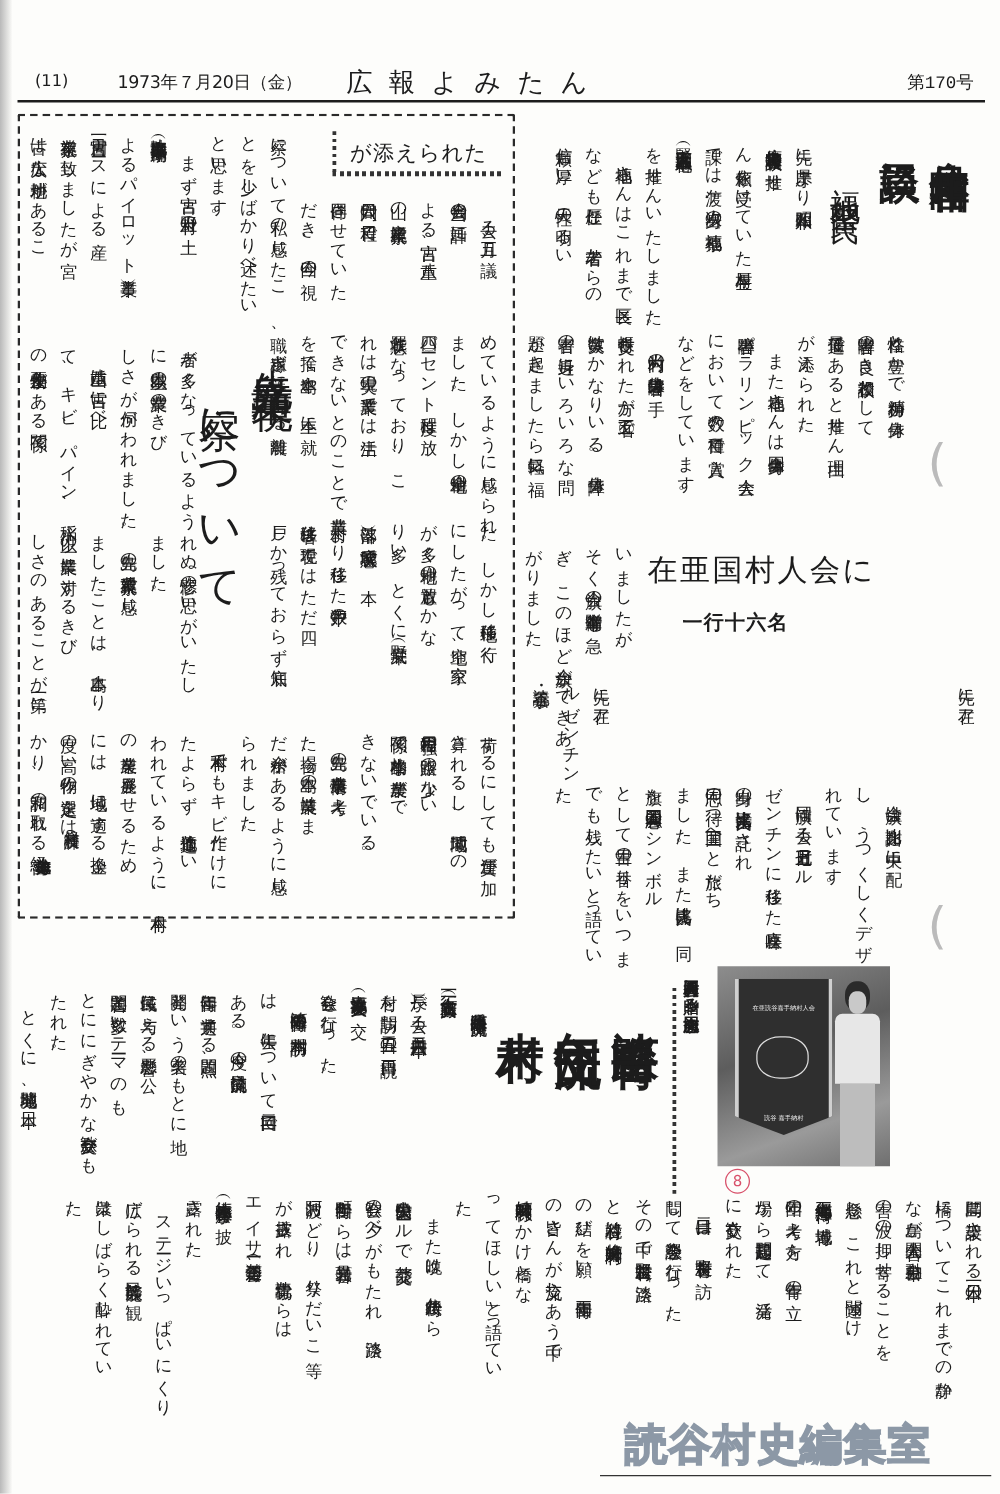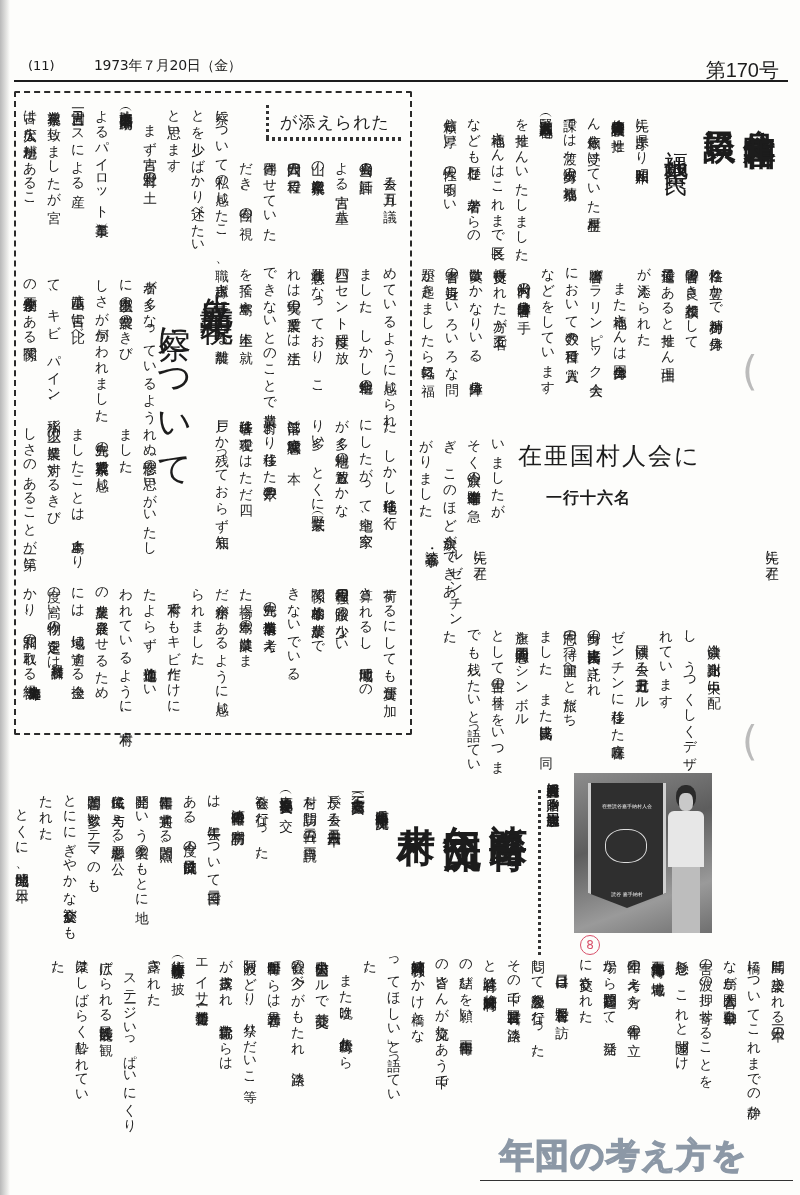--- a/index.html
+++ b/index.html
@@ -11,21 +11,21 @@
   }
   .binding-shadow {
     position: absolute; left: 0; top: 0; width: 10px; height: 1195px;
     background: linear-gradient(to right, #b9b9b9, #e8e8e6 70%, rgba(253,253,251,0));
   }
   
   .hdr { position: absolute; left: 22px; top: 52px; width: 765px; height: 26px; }
   .hdr .pg { position: absolute; left: 6px; top: 6px; font-size: 13px; font-family: "DejaVu Sans", sans-serif; }
   .hdr .date { position: absolute; left: 72px; top: 5px; font-size: 14px; font-family: "DejaVu Sans", sans-serif; letter-spacing: -0.3px; }
   .hdr .title { position: absolute; left: 255px; top: 0px; font-size: 21px; letter-spacing: 13px; font-family: "DejaVu Sans", sans-serif; }
-  .hdr .issue { position: absolute; right: 8px; top: 5px; font-size: 20px; font-family: Liberation Sans, sans-serif; }
+  .hdr .issue { position: absolute; right: 8px; top: 5px; font-size: 14px; font-family: Liberation Mono, monospace; }
   .hdr-rule { position: absolute; left: 14px; top: 80px; width: 774px; height: 0; border-top: 2.5px solid #1c1c1c; }
 
   
   .vt {
     position: absolute;
     writing-mode: vertical-rl;
     text-orientation: upright;
     white-space: pre;
     font-size: 13.6px;
     line-height: 23.5px;
@@ -83,20 +83,21 @@
     background: repeating-linear-gradient(180deg, #333 0 3px, transparent 3px 6px); }
 </style>
 </head>
 <body>
 
 <div class="binding-shadow"></div>
 
 <div class="hdr">
   <span class="pg">(11)</span>
   <span class="date">1973年７月20日（金）</span>
+  <span class="title">広報よみたん</span>
   <span class="issue">第170号</span>
 </div>
 <div class="hdr-rule"></div>
 
 <div>
   <div class="vhead" style="left:740px; top:104px; font-size:32px; line-height:40px; letter-spacing:2px; font-weight:bold;">身体障害相</div>
   <div class="vhead" style="left:700px; top:104px; font-size:32px; line-height:40px; letter-spacing:2px; font-weight:bold;">談員に</div>
   <div class="vhead" style="left:660px; top:132px; font-size:24px; line-height:32px; letter-spacing:5px;">福地蔡賢氏</div>
 </div>
 
@@ -317,14 +318,14 @@
   <div class="vt" style="left:214px; top:950px;">が披露され、読青協からは</div>
   <div class="vt" style="left:190px; top:950px;">エイサー（楚辺青年会）、</div>
   <div class="vt" style="left:166px; top:950px;">棒術（座喜味青年会）が披</div>
   <div class="vt" style="left:142px; top:950px;">露された。</div>
   <div class="vt" style="left:118px; top:950px;">　ステージいっぱいにくり</div>
   <div class="vt" style="left:94px; top:950px;">広げられる民族芸能に観</div>
   <div class="vt" style="left:70px; top:950px;">衆はしばらく酔しれてい</div>
   <div class="vt" style="left:46px; top:950px;">た。</div>
 </div>
 
-<div class="watermark">年団の考え方を</div>
+<div class="watermark">読谷村史編集室</div>
 <div class="bottom-rule"></div>
 
 </body></html>

